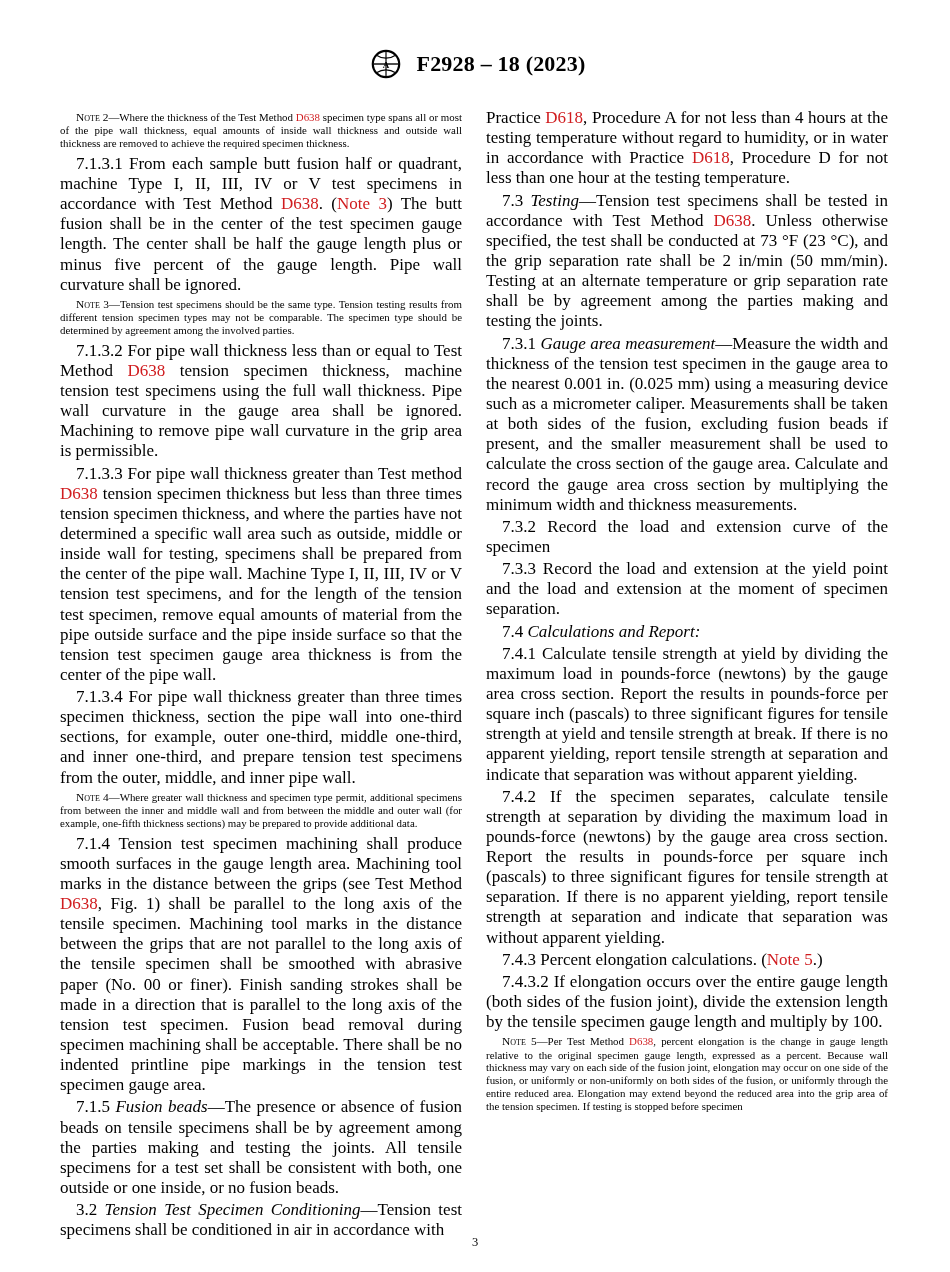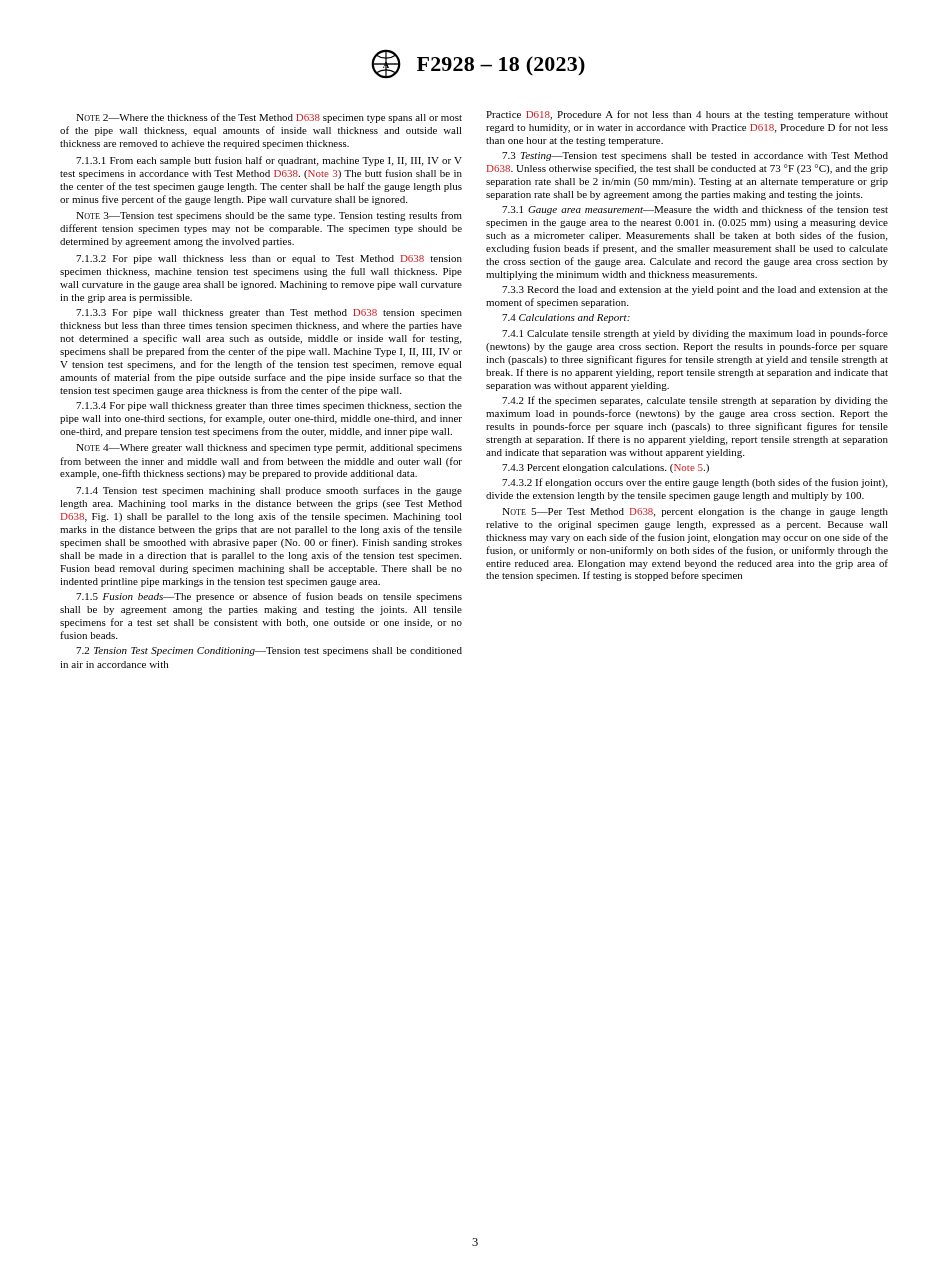--- a/index.html
+++ b/index.html
@@ -55,21 +55,21 @@
     line-height: 1.18;
     text-align: justify;
     text-justify: inter-word;
     hyphens: auto;
   }
   p {
     margin: 0 0 1.5px 0;
   }
   .body-p {
     text-indent: 16px;
-    font-size: 11px;
+    font-size: 17px;
     line-height: 1.185;
     margin-bottom: 2px;
   }
   .note {
     font-size: 10.9px;
     line-height: 1.17;
     text-align: justify;
     margin: 3px 0 4px 0;
     text-indent: 16px;
   }
@@ -151,21 +151,21 @@
         <span>7.1.4</span>
         <span>Tension test specimen machining shall produce smooth surfaces in the gauge length area. Machining tool marks in the distance between the grips (see Test Method </span><span class="red">D638</span><span>, Fig. 1) shall be parallel to the long axis of the tensile specimen. Machining tool marks in the distance between the grips that are not parallel to the long axis of the tensile specimen shall be smoothed with abrasive paper (No. 00 or finer). Finish sanding strokes shall be made in a direction that is parallel to the long axis of the tension test specimen. Fusion bead removal during specimen machining shall be acceptable. There shall be no indented printline pipe markings in the tension test specimen gauge area.</span>
       </p>
 
       <p class="body-p">
         <span>7.1.5</span>
         <span class="ital">Fusion beads</span><span>—The presence or absence of fusion beads on tensile specimens shall be by agreement among the parties making and testing the joints. All tensile specimens for a test set shall be consistent with both, one outside or one inside, or no fusion beads.</span>
       </p>
 
       <p class="body-p">
-        <span>7.2</span>
+        <span>3.2</span>
         <span class="ital">Tension Test Specimen Conditioning</span><span>—Tension test specimens shall be conditioned in air in accordance with</span>
       </p>
 
     </div>
 
     <div class="col">
 
       <p class="body-p" style="text-indent:0">
         <span>Practice </span><span class="red">D618</span><span>, Procedure A for not less than 4 hours at the testing temperature without regard to humidity, or in water in accordance with Practice </span><span class="red">D618</span><span>, Procedure D for not less than one hour at the testing temperature.</span>
       </p>
@@ -173,20 +173,24 @@
       <p class="body-p">
         <span>7.3</span>
         <span class="ital">Testing</span><span>—Tension test specimens shall be tested in accordance with Test Method </span><span class="red">D638</span><span>. Unless otherwise specified, the test shall be conducted at 73 °F (23 °C), and the grip separation rate shall be 2 in/min (50 mm/min). Testing at an alternate temperature or grip separation rate shall be by agreement among the parties making and testing the joints.</span>
       </p>
 
       <p class="body-p">
         <span>7.3.1</span>
         <span class="ital">Gauge area measurement</span><span>—Measure the width and thickness of the tension test specimen in the gauge area to the nearest 0.001 in. (0.025 mm) using a measuring device such as a micrometer caliper. Measurements shall be taken at both sides of the fusion, excluding fusion beads if present, and the smaller measurement shall be used to calculate the cross section of the gauge area. Calculate and record the gauge area cross section by multiplying the minimum width and thickness measurements.</span>
       </p>
 
+      <p class="body-p">
+        <span>7.3.2</span>
+        <span>Record the load and extension curve of the specimen</span>
+      </p>
 
       <p class="body-p">
         <span>7.3.3</span>
         <span>Record the load and extension at the yield point and the load and extension at the moment of specimen separation.</span>
       </p>
 
 
       <p class="body-p">
         <span>7.4</span>
         <span class="ital">Calculations and Report:</span>

